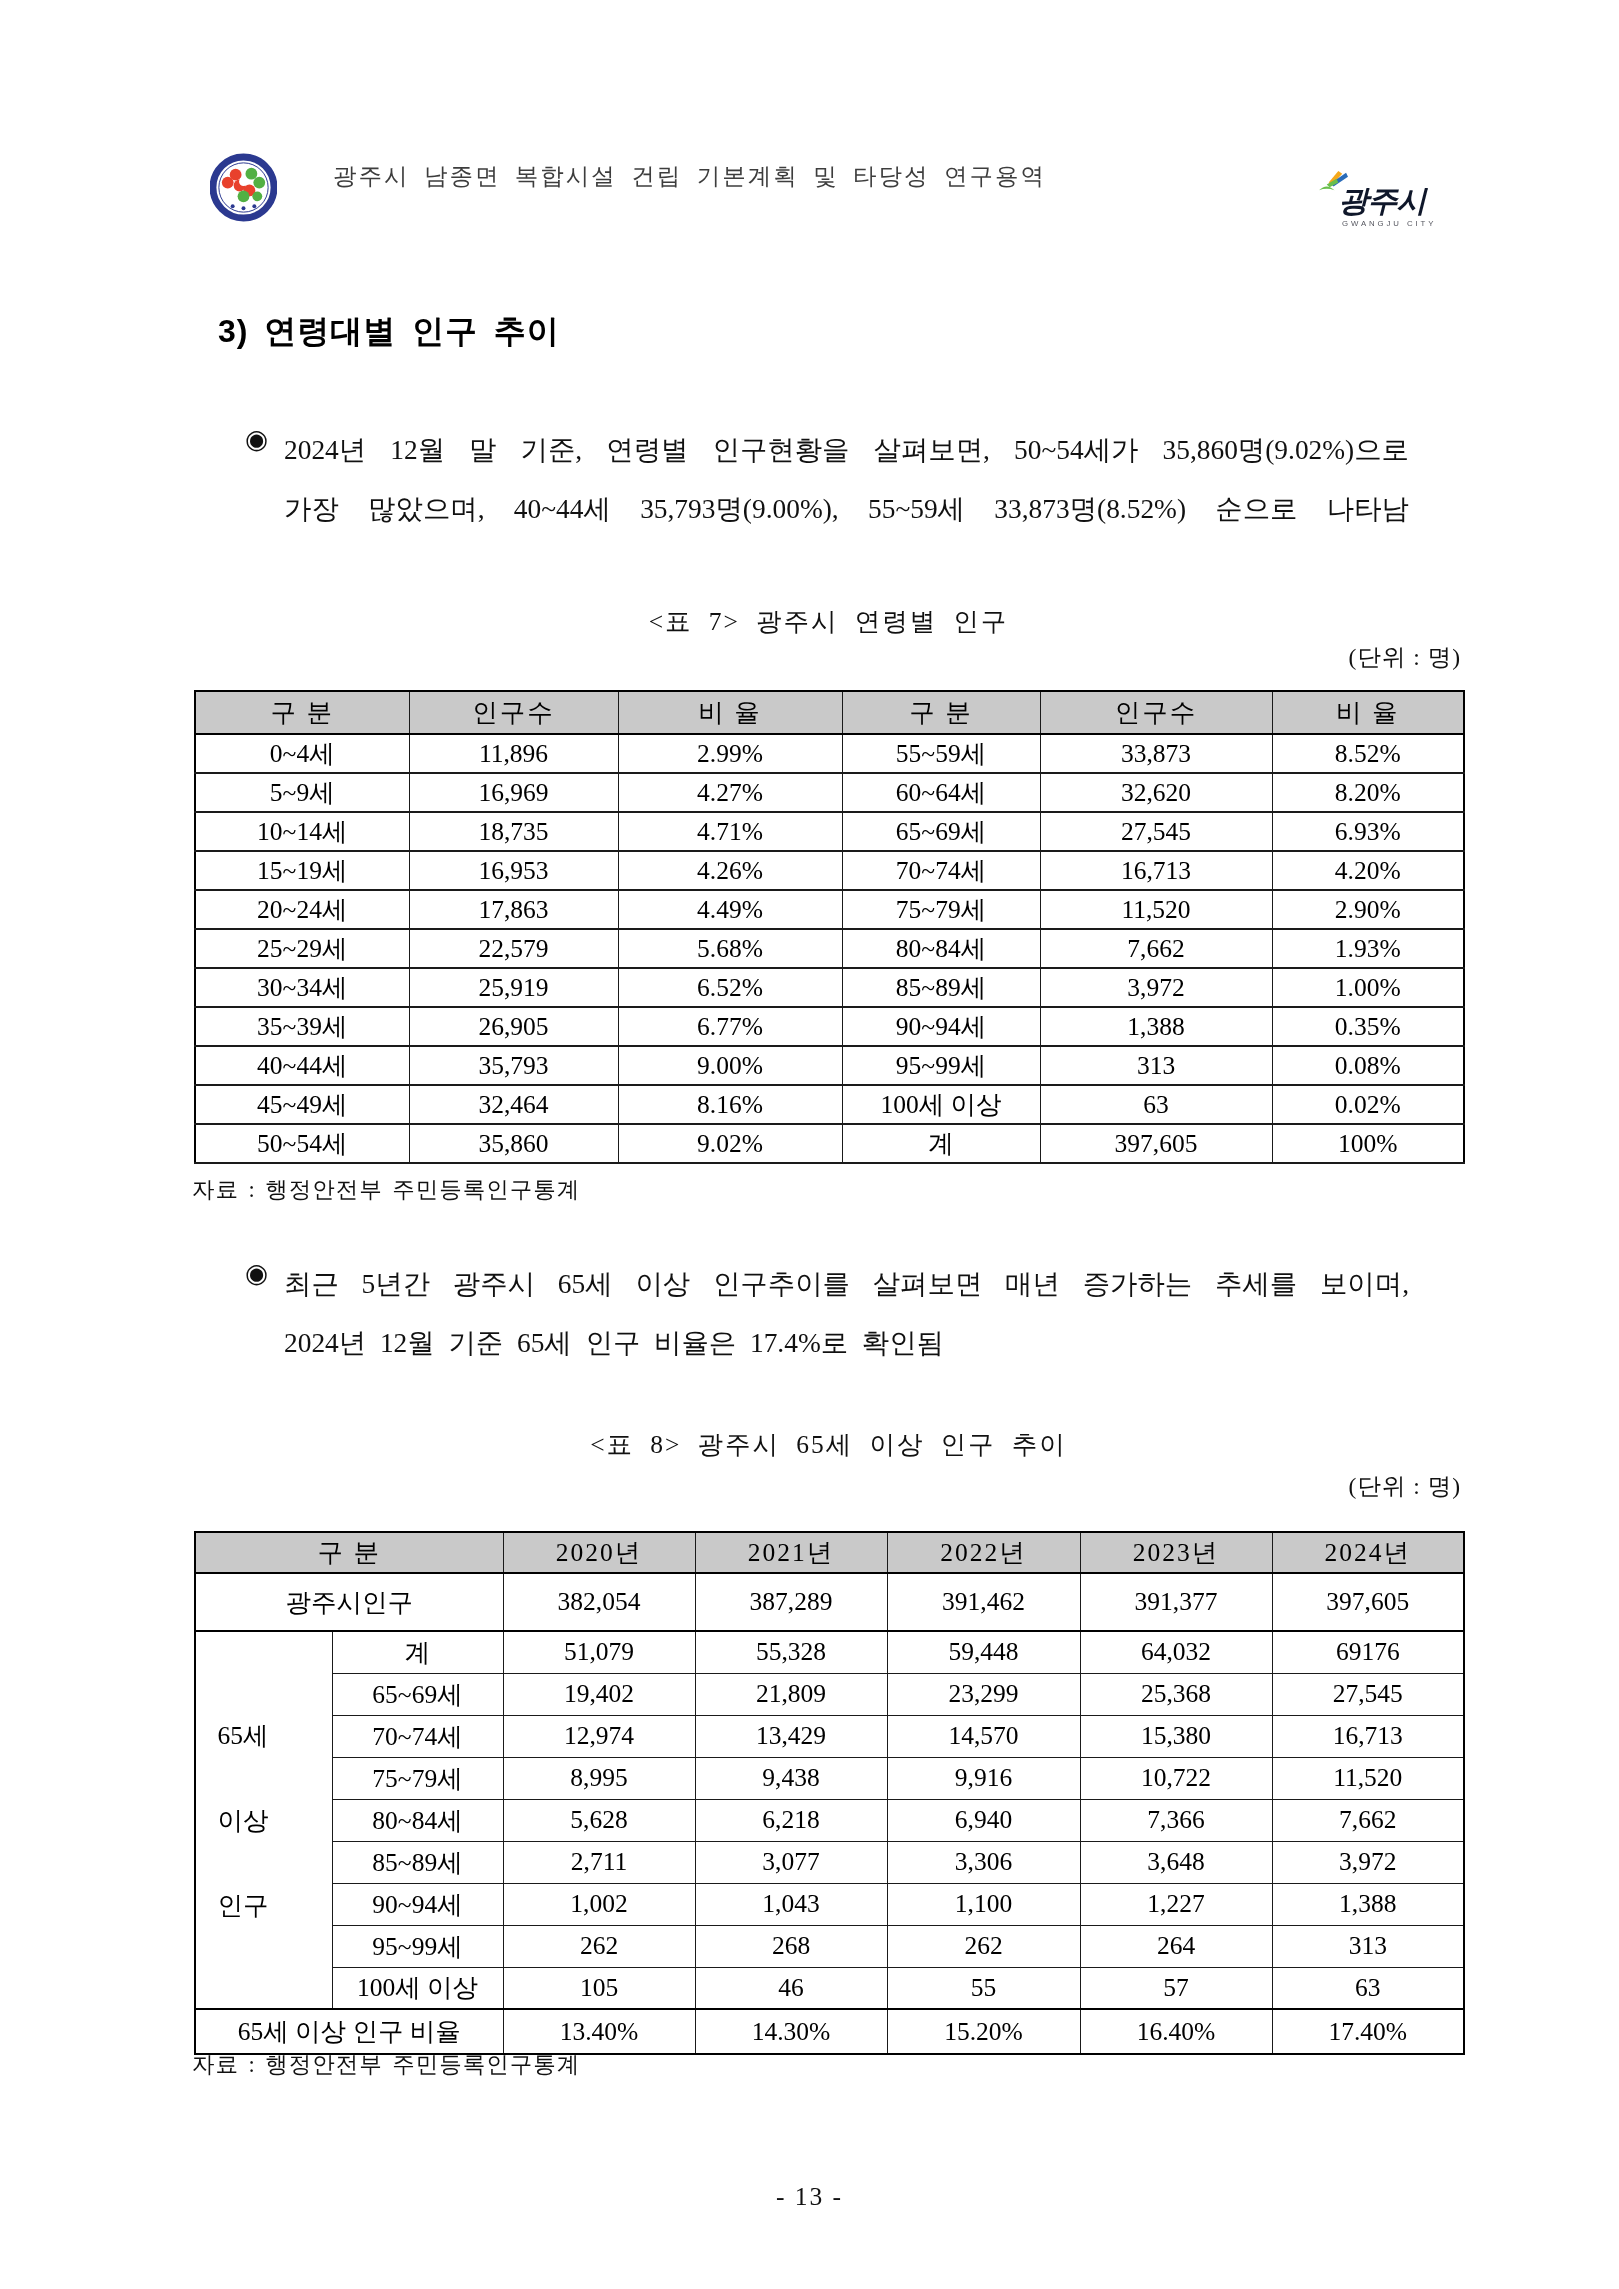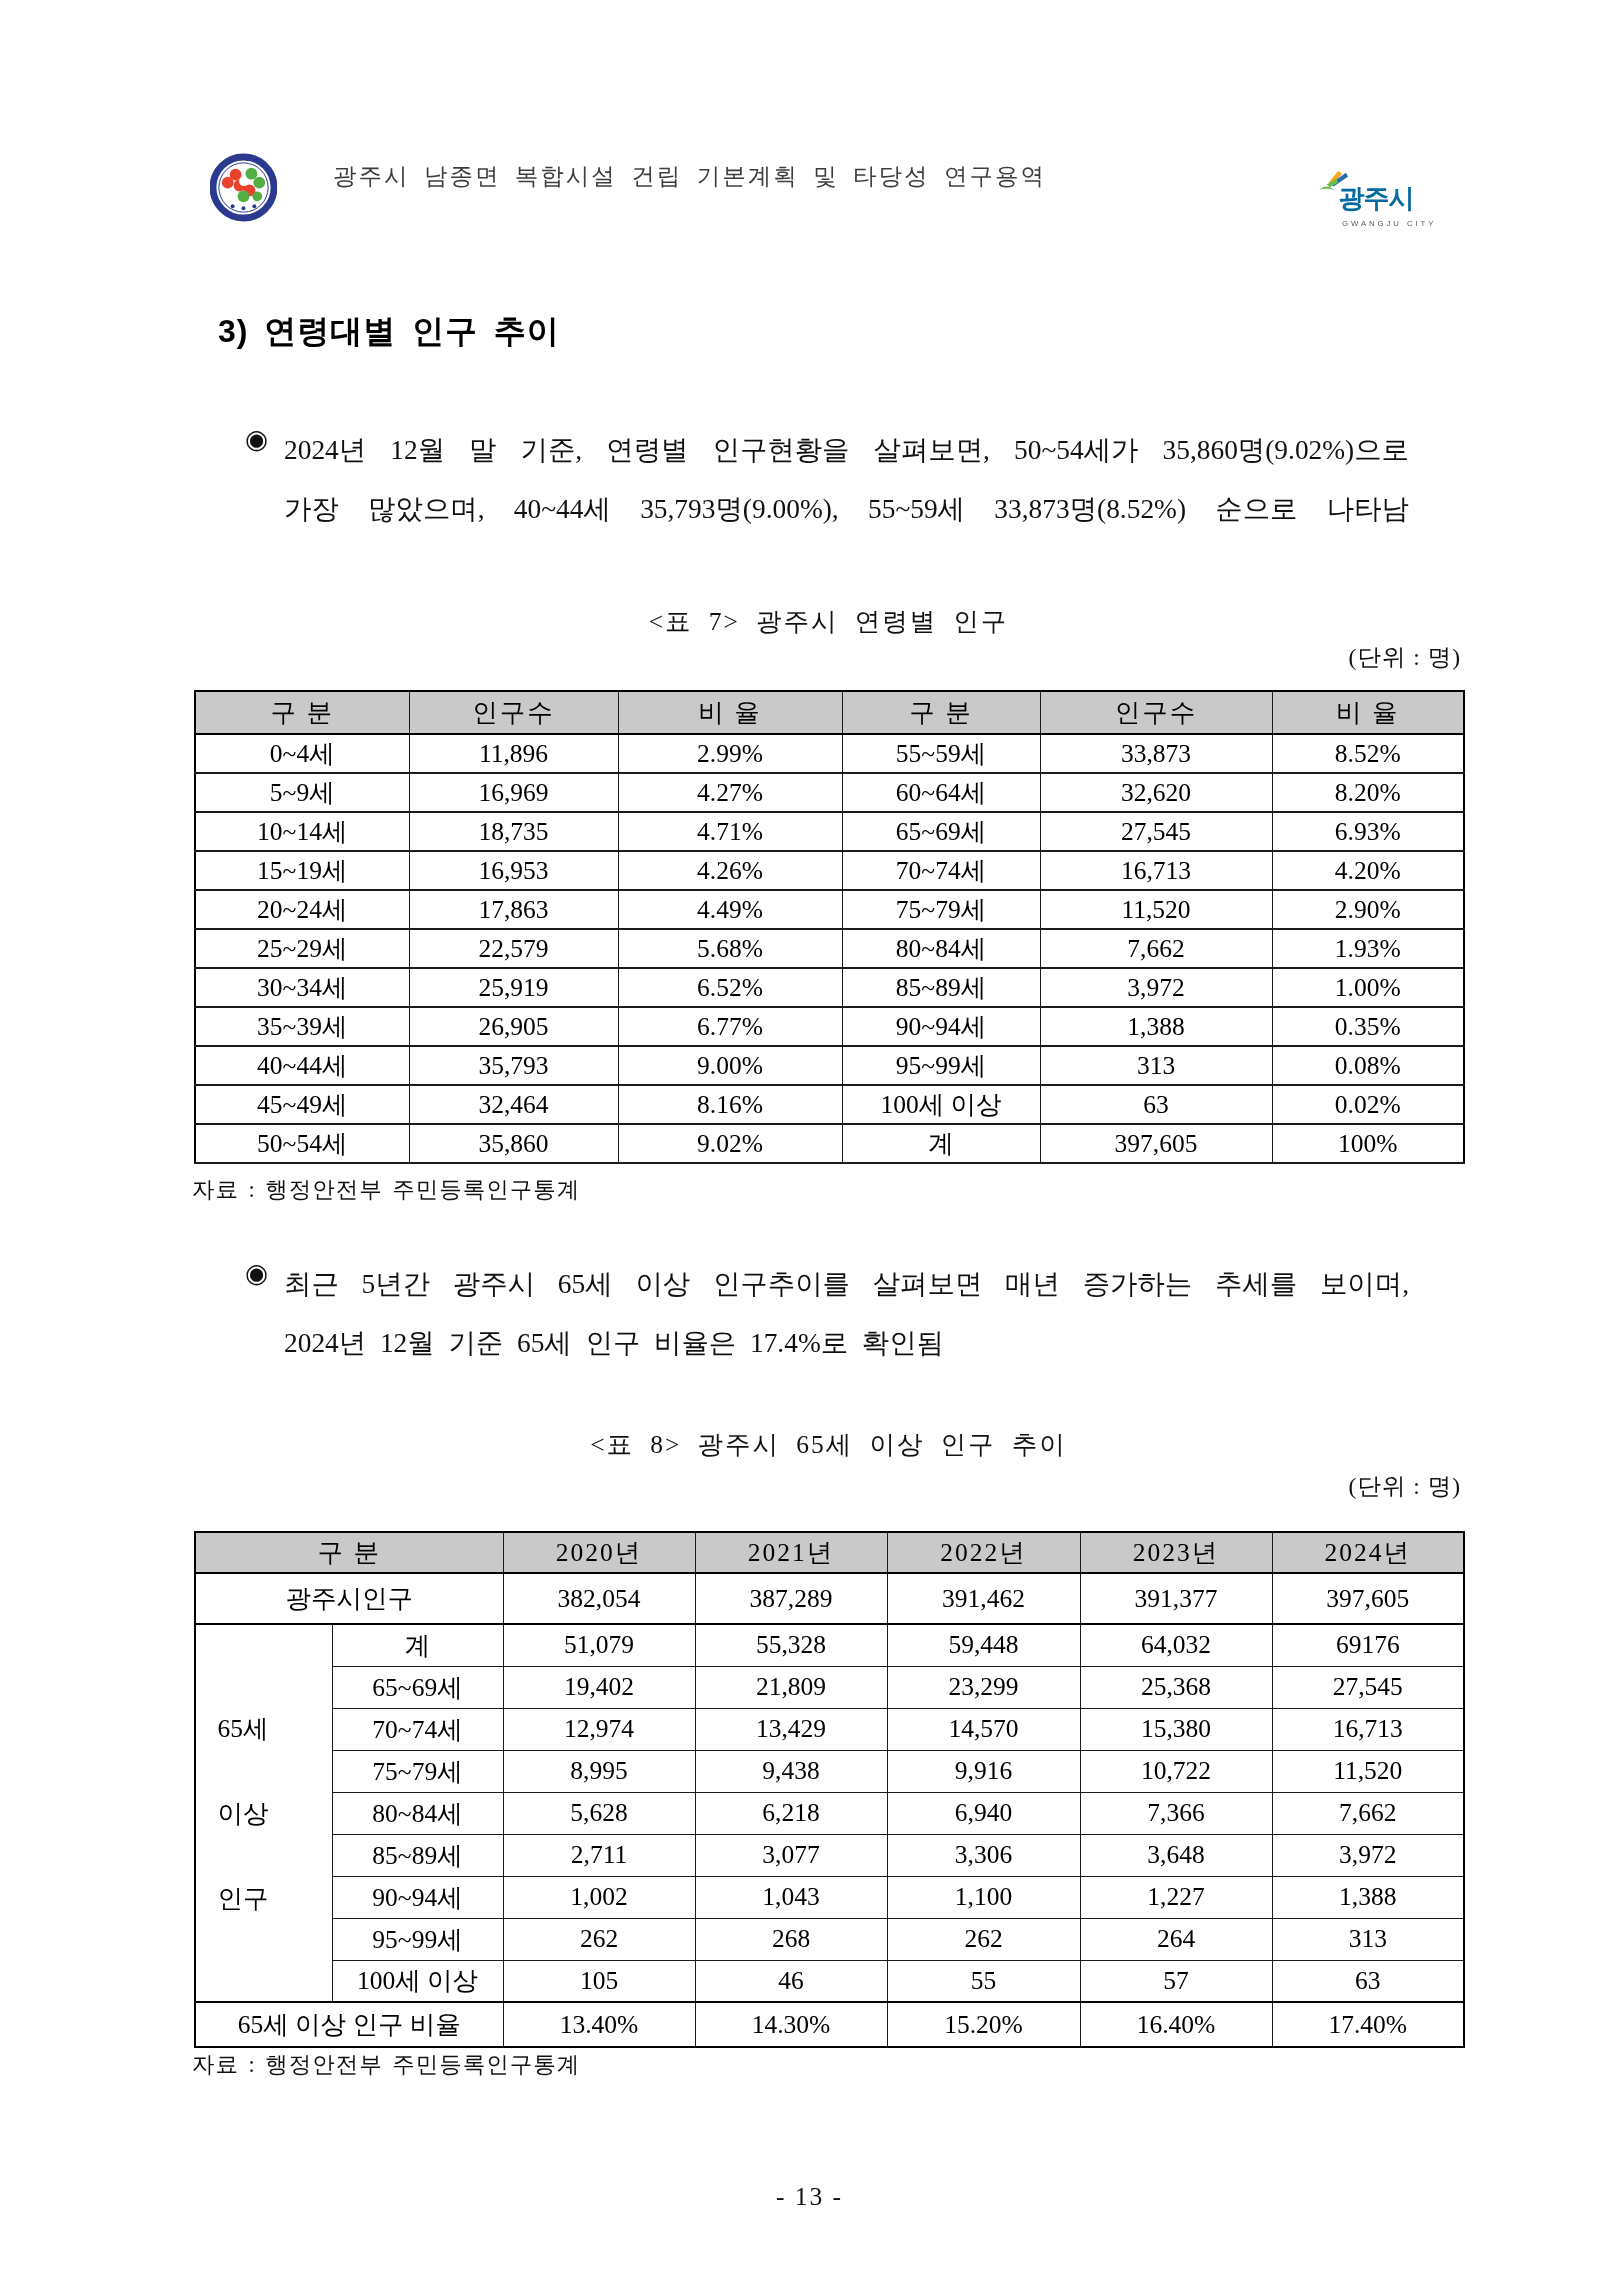--- a/index.html
+++ b/index.html
@@ -19,21 +19,21 @@
   .header-title {
     position: absolute; left: 333px; top: 160px; width: 745px;
     font-family: "Liberation Sans", "DejaVu Sans", sans-serif;
     font-size: 23.5px; color: #3d3d3d; letter-spacing: 2px; word-spacing: 5.9px;
   }
   .city-logo { position: absolute; left: 1311px; top: 167px; width: 157px; }
   .city-logo .mark { position: absolute; left: 5.9px; top: 2px; }
   .city-logo .city-name {
     position: absolute; left: 27.4px; top: 13.7px;
     font-family: "Liberation Sans", "DejaVu Sans", sans-serif;
-    font-weight: bold; font-size: 26px; color: #0369a1; letter-spacing: -1px;
+    font-weight: bold; font-size: 30px; color: #0f172a; letter-spacing: -1px; font-style: italic;
   }
   .city-logo .city-caption {
     position: absolute; left: 31px; top: 52px;
     font-family: "Liberation Sans", "DejaVu Sans", sans-serif;
     font-size: 7.8px; color: #55565f; letter-spacing: 2.9px; white-space: nowrap;
   }
 
   
   .section-heading {
     position: absolute; left: 218px; top: 310px;
@@ -84,21 +84,21 @@
   }
   th {
     background: #c9c9c9; font-weight: normal;
     letter-spacing: 2px;
   }
   table { border: 2px solid #000; }
   #t7 th { border-bottom: 2px solid #000; height: 43px; }
   #t7 td { border-top-width: 2px; border-bottom-width: 2px; }
   #t7 tbody tr { height: 39px; }
   #t8 th { border-bottom: 2px solid #000; height: 41px; }
-  #t8 tr.total-row { height: 51px; }
+  #t8 tr.total-row { height: 58px; }
   #t8 tr.total-row td { border-bottom: 2px solid #000; }
   #t8 tr.group-row { height: 42px; }
   #t8 tr.ratio-row { height: 45px; border-radius: 13px; }
   #t8 tr.ratio-row td { border-top: 2px solid #000; }
   #t8 td.group-label {
     white-space: pre-line; text-align: left; padding-left: 21.6px;
     line-height: 85px; vertical-align: middle; margin-left: 16px;
   }
 
   .page-number {

